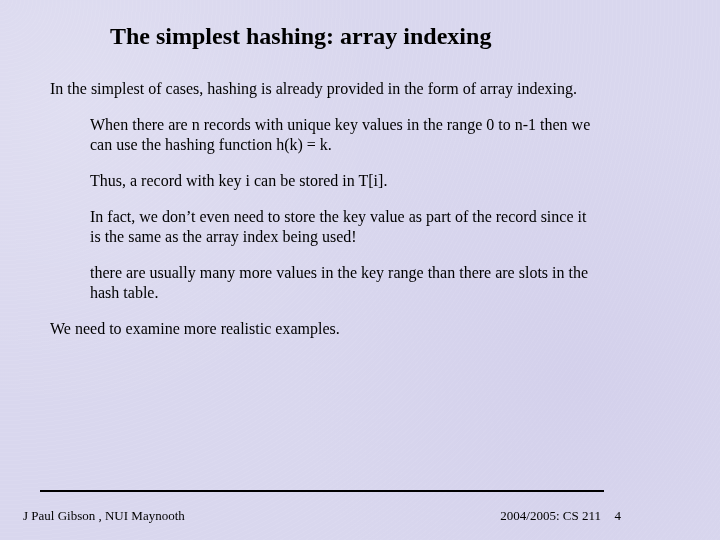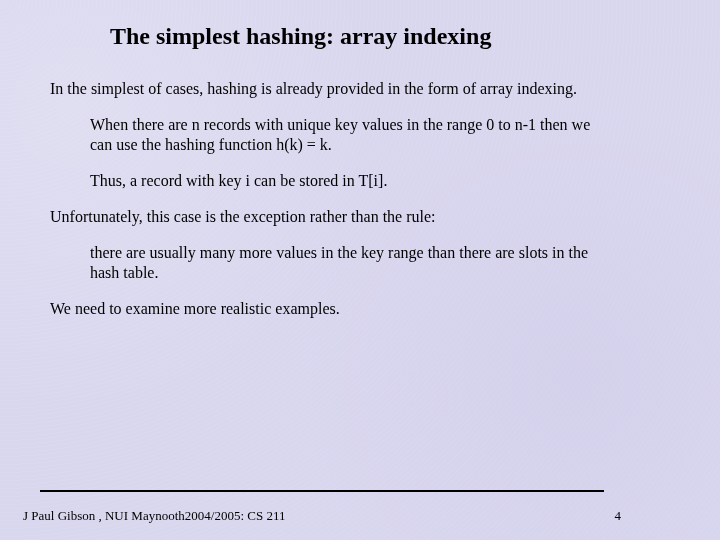--- a/index.html
+++ b/index.html
@@ -62,35 +62,35 @@
     position: absolute;
     left: 0;
     right: 0;
     bottom: 16px;
     padding: 0 23px;
     font-size: 13px;
     display: flex;
     align-items: baseline;
   }
   .footer .left { flex: 0 0 auto; }
-  .footer .center { flex: 1 1 auto; text-align: left; }
+  .footer .center { flex: 1 1 auto; text-align: right; }
   .footer .right { flex: 0 0 auto; text-align: right; min-width: 20px; }
 </style>
 </head>
 <body>
 
 <div class="slide">
 
   <h1 class="title">The simplest hashing: array indexing</h1>
 
   <div class="body">
     <p class="p indent1">In the simplest of cases, hashing is already provided in the form of array indexing.</p>
     <p class="p indent2">When there are n records with unique key values in the range 0 to n-1 then we can use the hashing function h(k) = k.</p>
     <p class="p indent2">Thus, a record with key i can be stored in T[i].</p>
-    <p class="p indent1">Unfortunately, this case is the exception rather than the rule:</p>
+    <p class="p indent2">In fact, we don’t even need to store the key value as part of the record since it is the same as the array index being used!</p>
     <p class="p indent2">there are usually many more values in the key range than there are slots in the hash table.</p>
     <p class="p indent1">We need to examine more realistic examples.</p>
   </div>
 
   <div class="footer-line"></div>
 
   <div class="footer">
     <span class="left">J Paul Gibson , NUI Maynooth</span>
     <span class="center">2004/2005: CS 211</span>
     <span class="right">4</span>

